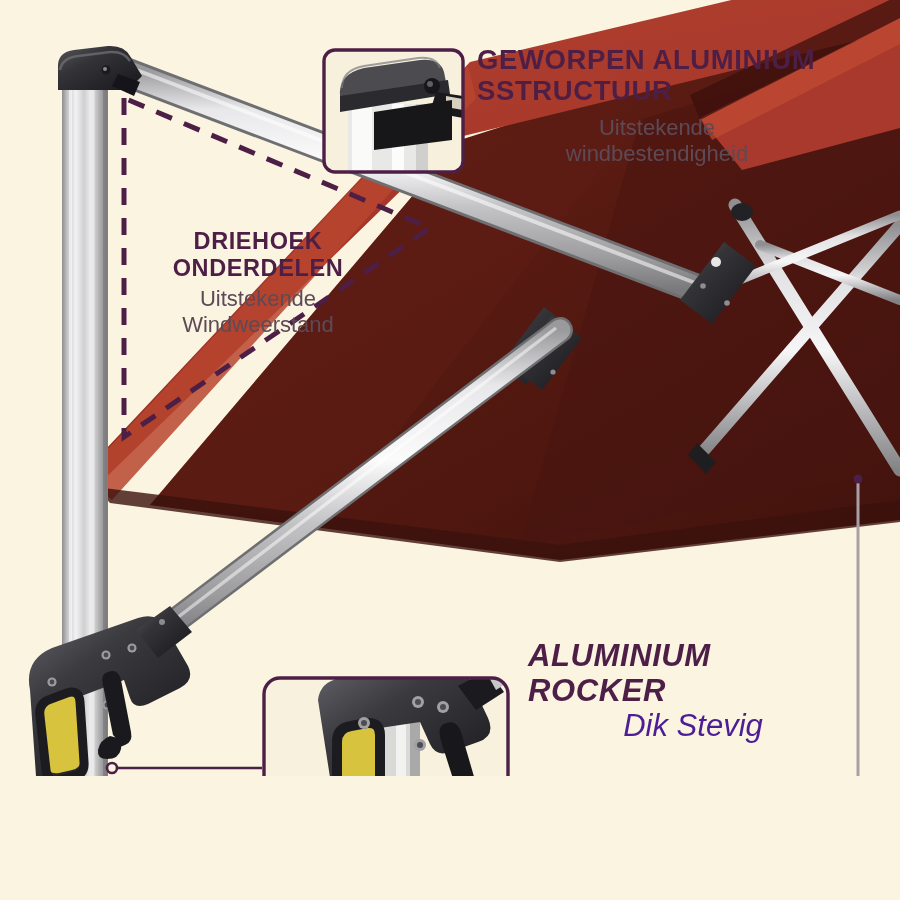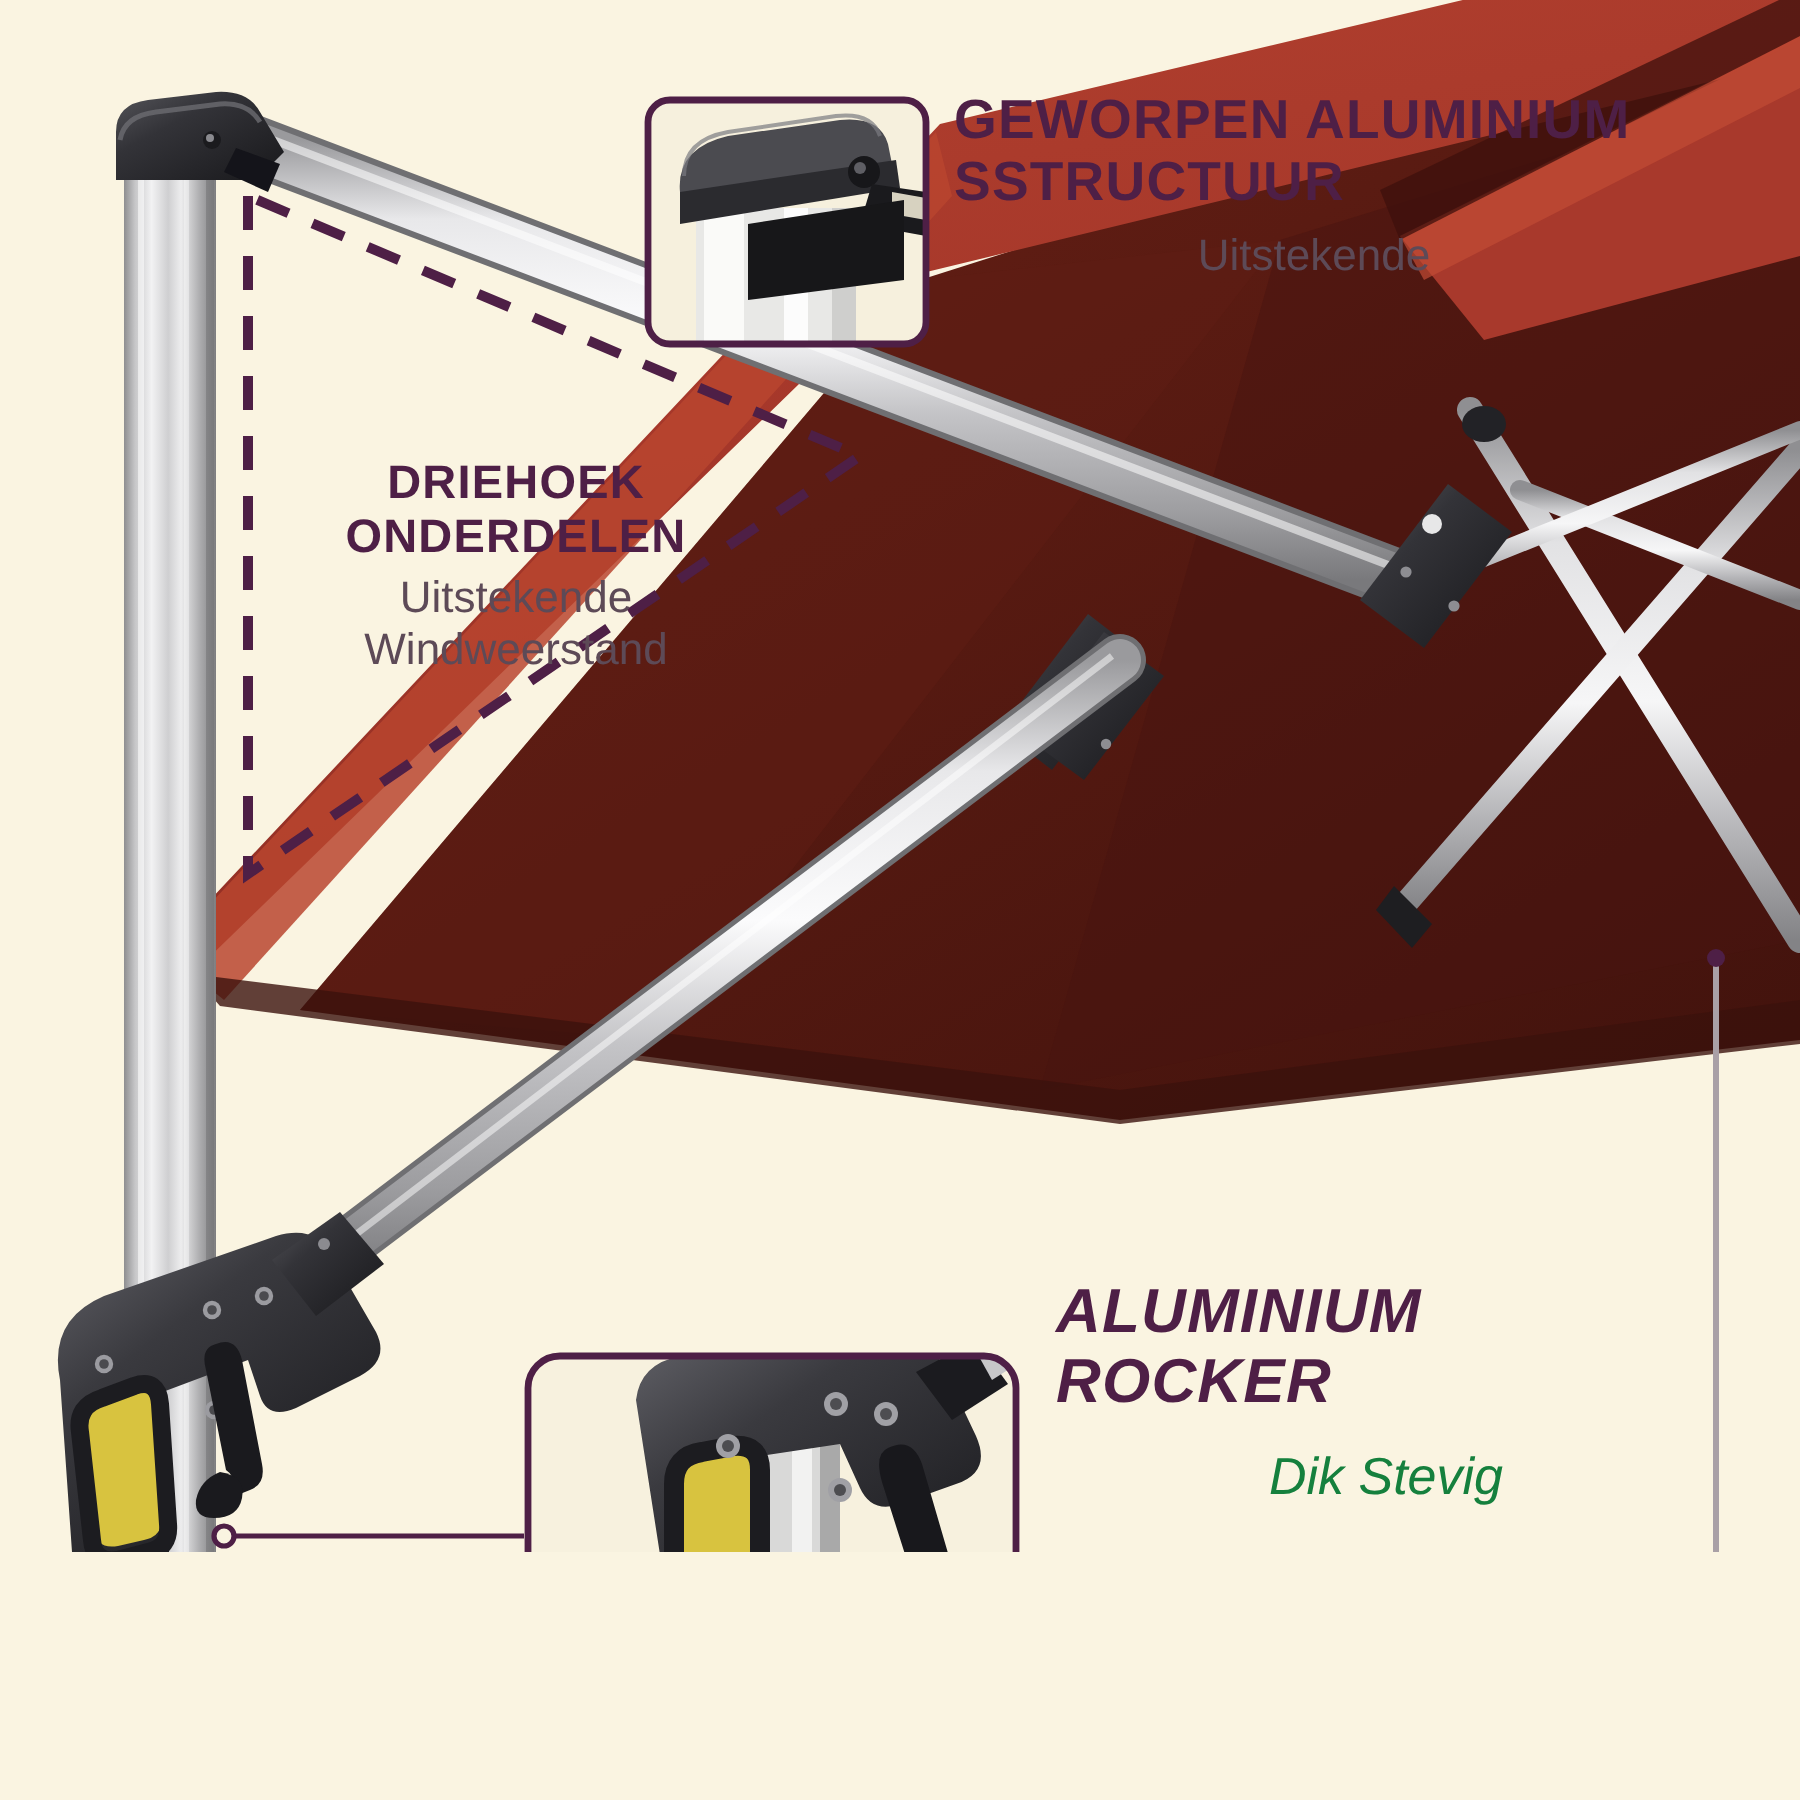--- a/index.html
+++ b/index.html
@@ -37,21 +37,21 @@
   #top-text .c-sub{font-size:22px;margin-top:9px;color:#5d4a57;}
 
   
   #tri-text{left:133px;top:228px;width:250px;}
   #tri-text .c-title{font-size:23.5px;text-align:center;}
   #tri-text .c-sub{font-size:22px;margin-top:5px;color:#5d4a57;}
 
   
   #rocker-text{left:528px;top:638px;width:330px;font-style:italic;}
   #rocker-text .c-title{font-size:31px;}
-  #rocker-text .c-sub{font-size:26px;margin-top:15px;color:#15803d;}
+  #rocker-text .c-sub{font-size:31px;color:#4c1d95;}
 
   .sub-line{display:block;}
 </style>
 </head>
 <body>
 
 <div id="stage">
 
   <svg class="layer" viewBox="0 0 900 900">
     <defs>
@@ -281,20 +281,21 @@
     </g>
   </svg>
 
   <div class="callout-text" id="top-text">
     <p class="c-title">
       <span class="sub-line">GEWORPEN ALUMINIUM</span>
       <span class="sub-line">SSTRUCTUUR</span>
     </p>
     <p class="c-sub">
       <span class="sub-line">Uitstekende</span>
+      <span class="sub-line">windbestendigheid</span>
     </p>
   </div>
 
   <div class="callout-text" id="tri-text">
     <p class="c-title">
       <span class="sub-line">DRIEHOEK</span>
       <span class="sub-line">ONDERDELEN</span>
     </p>
     <p class="c-sub">
       <span class="sub-line">Uitstekende</span>

